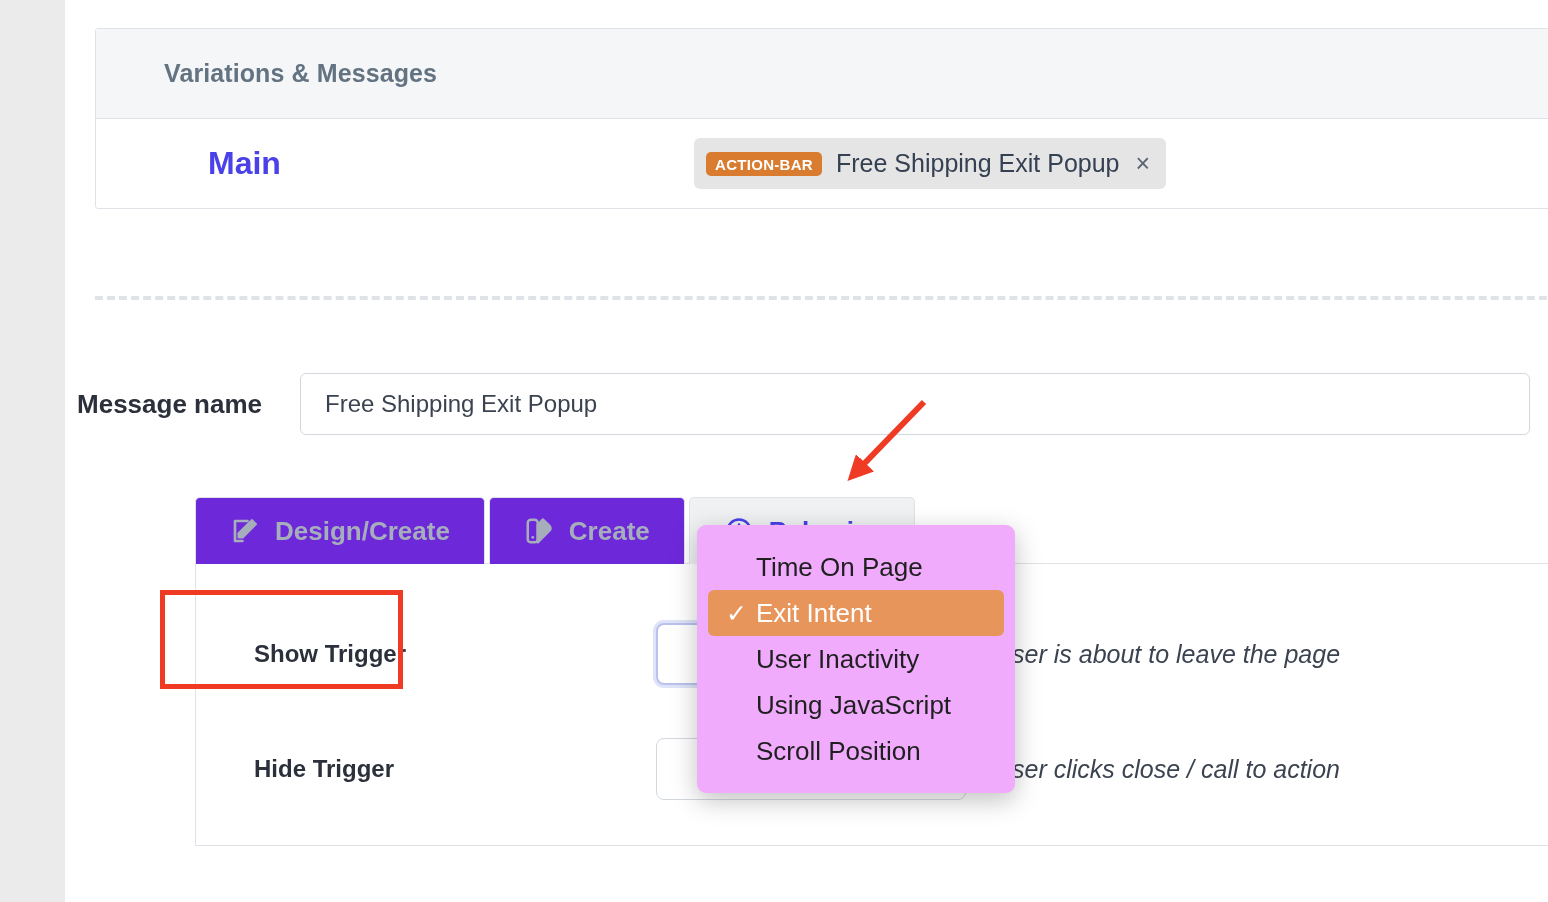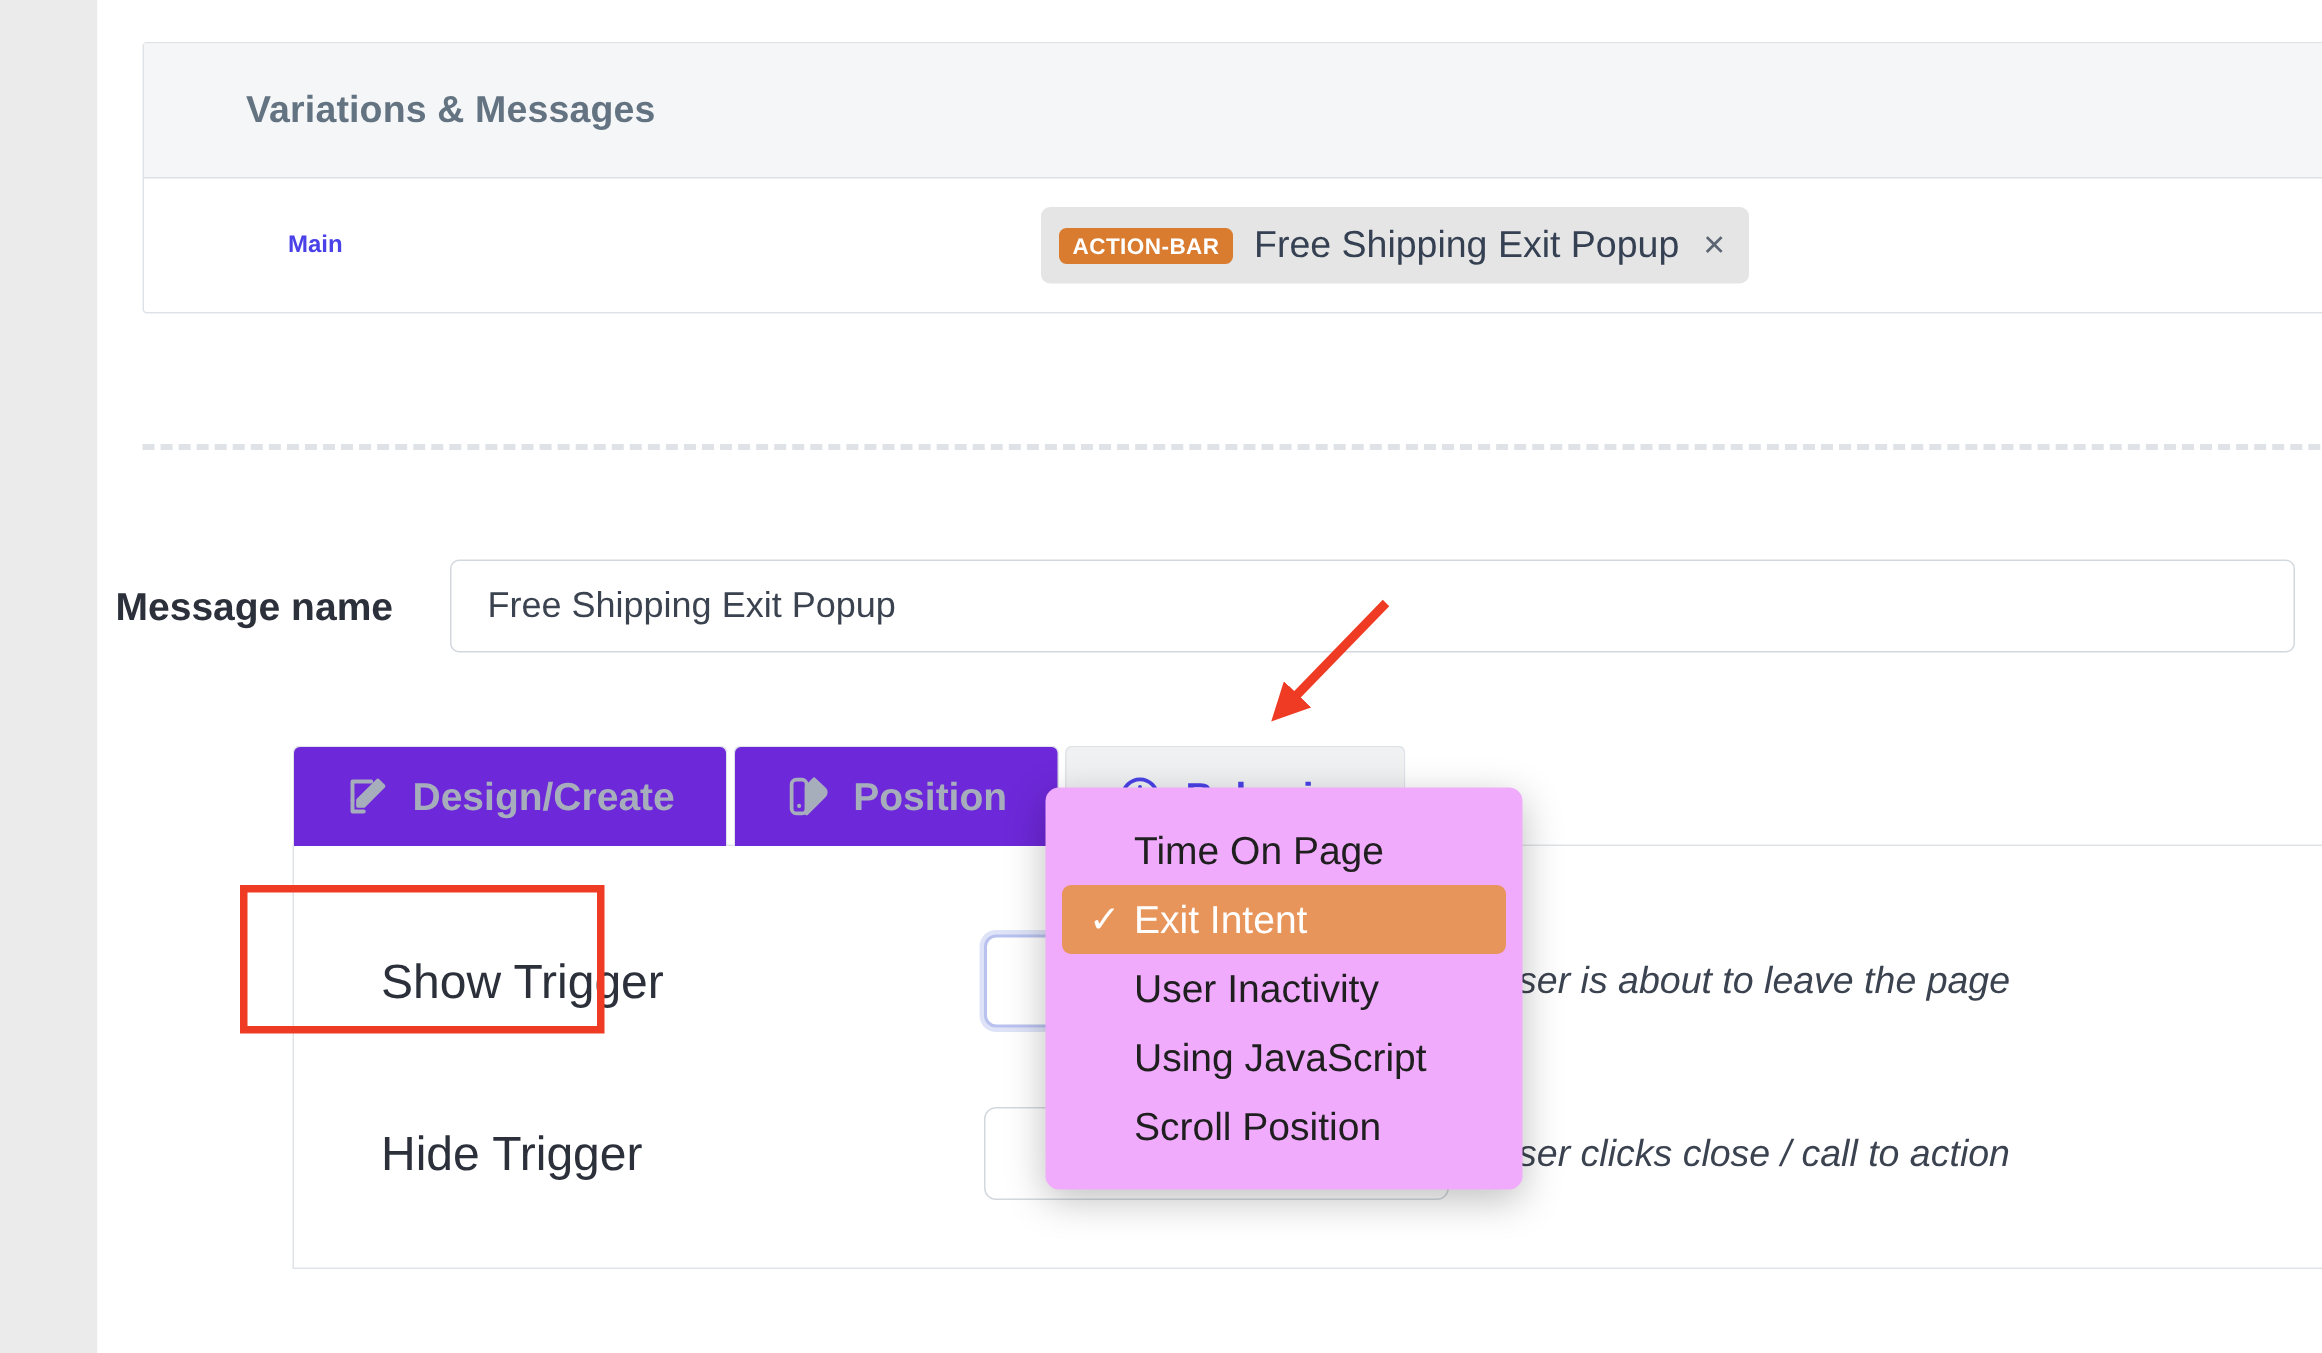--- a/index.html
+++ b/index.html
@@ -57,22 +57,22 @@
     letter-spacing: .1px;
   }
   #variations-body {
     height: 89px;
     display: flex;
     align-items: center;
     position: relative;
   }
   #variation-main-link {
     position: absolute;
-    left: 96px;
-    font-size: 16px;
+    left: 112px;
+    font-size: 32px;
     font-weight: 600;
     color: #4a41e8;
     cursor: pointer;
   }
   #message-chip {
     position: absolute;
     left: 598px;
     display: flex;
     align-items: center;
     gap: 14px;
@@ -193,22 +193,22 @@
     display: flex;
     align-items: center;
     height: 110px;
     padding-left: 30px;
   }
   #show-trigger-row { margin-top: 35px; }
   #hide-trigger-row { margin-top: 5px; }
 
   .trigger-label {
     width: 430px;
-    font-size: 32px;
-    font-weight: 400;
+    font-size: 24px;
+    font-weight: 700;
     color: #2b303b;
     padding-left: 28px;
   }
   .trigger-select {
     width: 310px;
     height: 62px;
     border: 1px solid #d3d8de;
     border-radius: 8px;
     background: #ffffff;
   }
@@ -318,21 +318,21 @@
       </div>
 
       <div class="tab">
         <span class="tab-icon">
           <svg width="30" height="30" viewBox="0 0 24 24" fill="none" stroke="#a7aebb" stroke-width="2" stroke-linejoin="round">
             <rect x="3" y="3" width="8" height="18" rx="2.5"></rect>
             <circle cx="7" cy="17" r="1.1" fill="#a7aebb" stroke="none"></circle>
             <path d="M11 21 L20.5 11.5 a2.5 2.5 0 0 0 0-3.5 L15 2.8 L11 7z" fill="#a7aebb" stroke="#a7aebb"></path>
           </svg>
         </span>
-        <span class="tab-label">Position</span>
+        <span class="tab-label">Create</span>
       </div>
 
       <div class="tab active">
         <span class="tab-icon">
           <svg width="30" height="30" viewBox="0 0 24 24" fill="none" stroke="#4a41e8" stroke-width="2" stroke-linecap="round">
             <circle cx="12" cy="12" r="9.2"></circle>
             <path d="M12 6.8V12l3.4 2"></path>
           </svg>
         </span>
         <span class="tab-label">Behavior</span>

